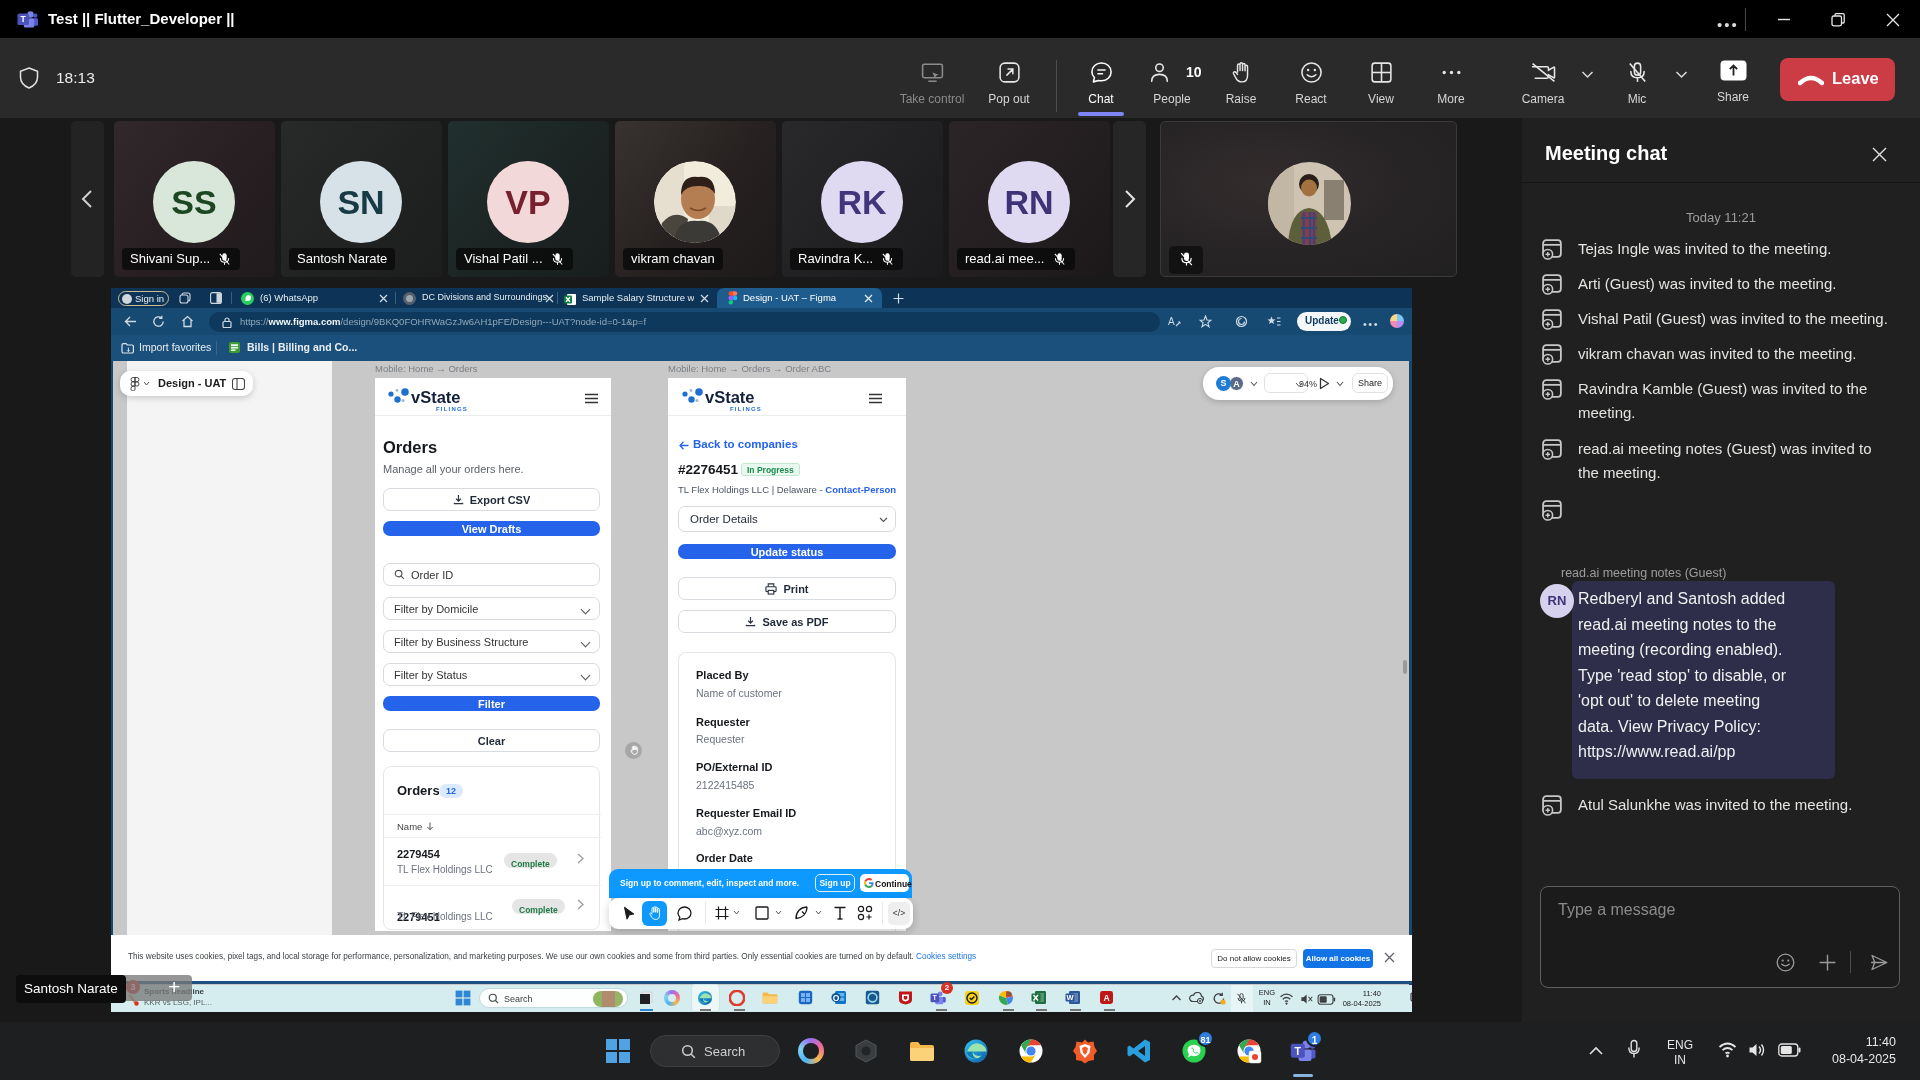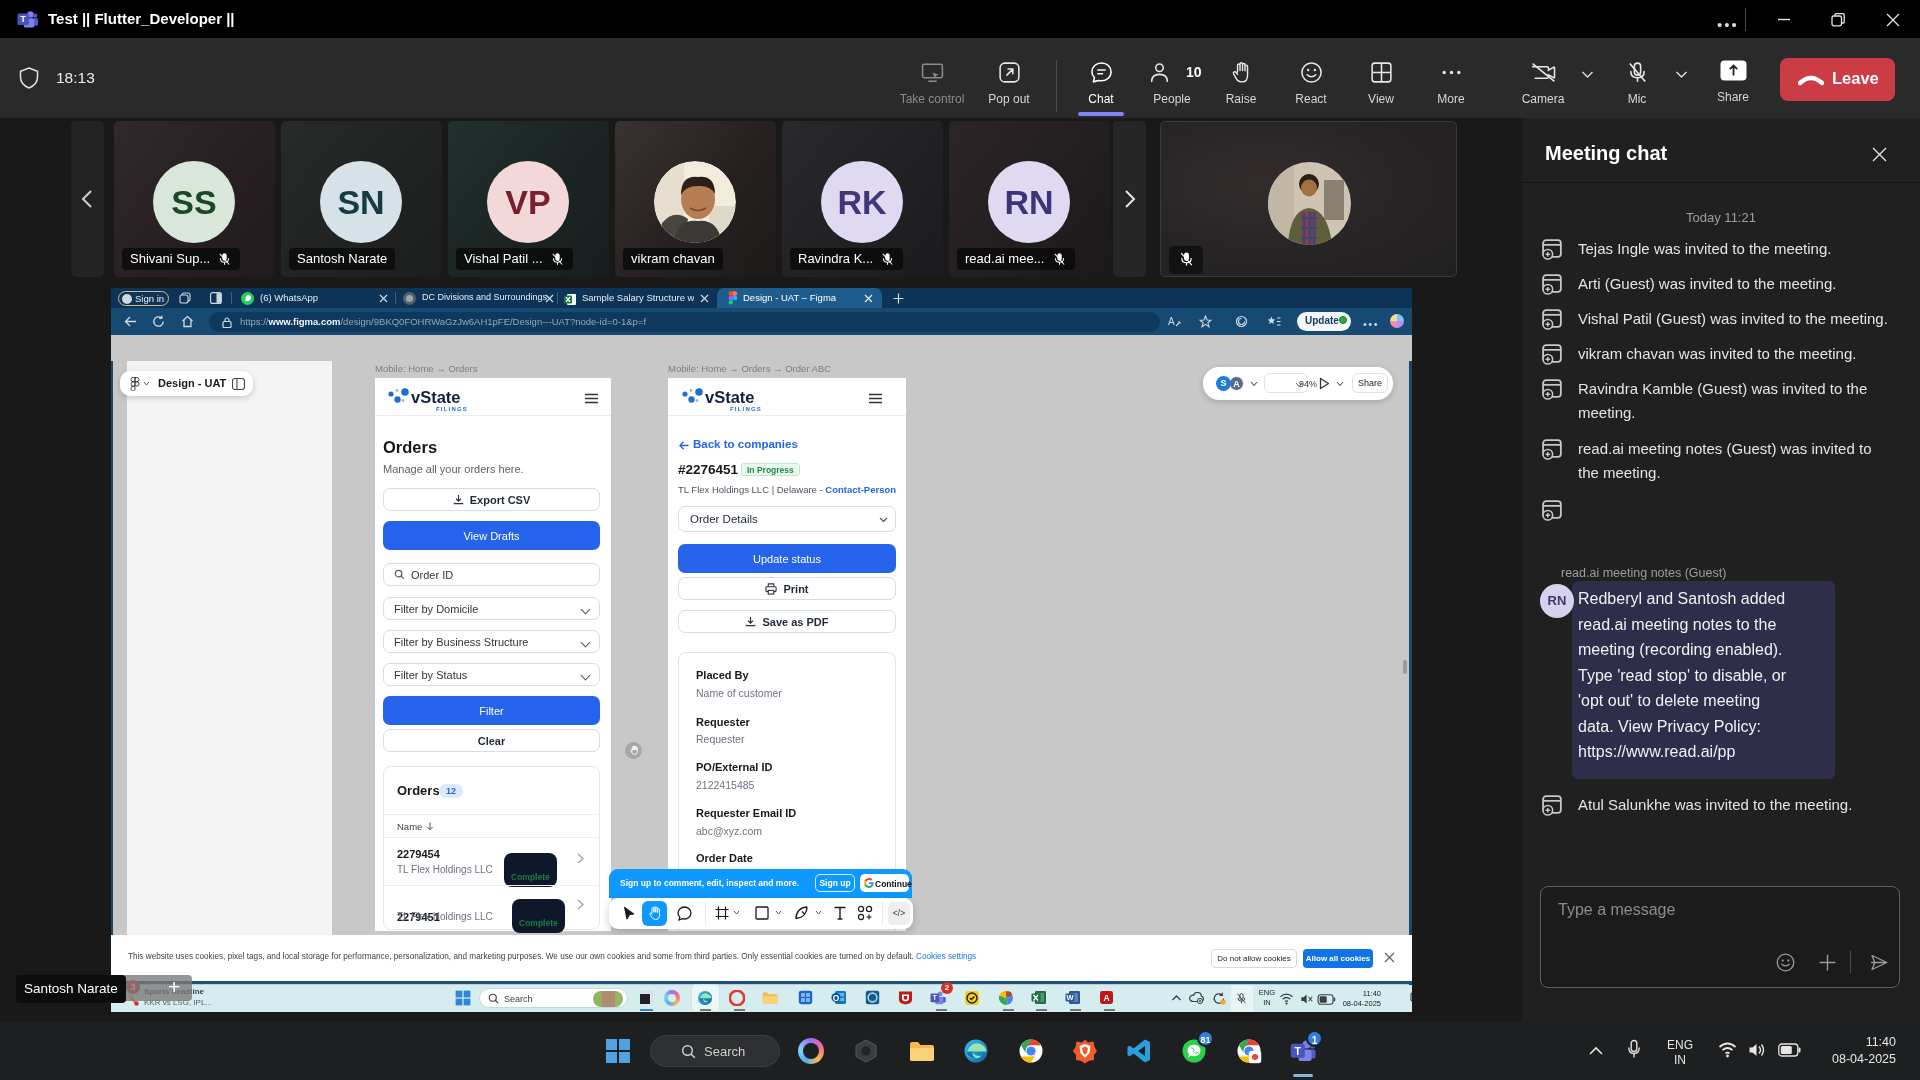--- a/index.html
+++ b/index.html
@@ -22,24 +22,24 @@
 #screen{position:absolute;left:111px;top:288px;width:1301px;height:724px;background:#c8c8c8;overflow:hidden;}
 
 #chat{position:absolute;left:1522px;top:118px;width:398px;height:904px;background:#202020;}
 .crow{position:absolute;left:56px;color:#e4e4e1;font-size:15px;line-height:24px;width:322px;}
 .cico{position:absolute;left:19px;width:23px;height:23px;}
 
 #taskbar{position:absolute;left:0;top:1022px;width:1920px;height:58px;background:#1d1f20;}
 .tico{position:absolute;top:16px;width:26px;height:26px;}
 
 .mbtn{height:23px;border:1px solid #d8dbe0;border-radius:7px;display:flex;align-items:center;justify-content:center;font-size:11px;font-weight:600;color:#1f2937;background:#fff;}
-.mbtnb{height:29px;border-radius:7px;display:flex;align-items:center;justify-content:center;font-size:11px;font-weight:400;color:#fff;background:#2563eb;}
+.mbtnb{height:15px;border-radius:7px;display:flex;align-items:center;justify-content:center;font-size:11px;font-weight:700;color:#fff;background:#2563eb;}
 .msel{justify-content:flex-start;padding-left:10px;font-weight:400;color:#333;}
 .msel:after{content:"";position:absolute;right:10px;top:8px;width:6px;height:6px;border-right:1.3px solid #555;border-bottom:1.3px solid #555;transform:rotate(45deg);margin-top:0;}
-.cpill{height:15px;background:#0f172a;border-radius:8px;font-size:8.5px;color:#1d7a46;line-height:15px;padding:17px 7px;font-weight:600;}
+.cpill{height:15px;background:#e5e5e5;border-radius:8px;font-size:8.5px;color:#1d7a46;line-height:15px;padding:4px 7px;font-weight:600;}
 .fl{font-size:11px;font-weight:700;color:#15181c;}
 .fv{font-size:10.5px;color:#6b7280;}
 </style>
 </head>
 <body>
 <div id="root">
   <div id="titlebar">
     <svg class="abs" style="left:17px;top:9px" width="21" height="21" viewBox="0 0 21 21">
       <circle cx="13.5" cy="5.5" r="3.2" fill="#7b83eb"></circle>
       <circle cx="18.2" cy="6.6" r="2.2" fill="#5059c9"></circle>
@@ -391,20 +391,35 @@
           <path d="M10 3 L13.5 3 M10 6.5 L13.5 6.5 M10 10 L13.5 10" stroke="#cfdae3" stroke-width="1.2"></path>
         </svg>
       <div class="abs" style="left:1186px;top:4px;width:54px;height:19px;background:#f5f8fa;border-radius:10px;">
         <span class="abs" style="left:8px;top:3px;font-size:10px;color:#0f3a5e;font-weight:600;">Update</span>
         <span class="abs" style="left:42px;top:4px;width:8px;height:8px;border-radius:50%;background:#2aa84a;border:1.5px solid #0f7c33;"></span>
       </div>
       <div class="abs" style="left:1252px;top:10px;color:#cfdae3;font-size:11px;letter-spacing:1.5px;">•••</div>
       <span class="abs" style="left:1279px;top:6px;width:14px;height:14px;border-radius:50%;background:conic-gradient(#7bc6f6 0 25%, #b98ef2 25% 50%, #f08ab8 50% 75%, #f7d98a 75% 100%);"></span>
     </div>
 
+    <div class="abs" style="left:0;top:47px;width:1301px;height:26px;background:#1b507c;">
+      <svg class="abs" style="left:10px;top:7px" width="13" height="12" viewBox="0 0 13 12">
+          <path d="M1 3 a1.4 1.4 0 0 1 1.4-1.4 H5 L6.4 3 H11 a1.4 1.4 0 0 1 1.4 1.4 V9.6 A1.4 1.4 0 0 1 11 11 H2.4 A1.4 1.4 0 0 1 1 9.6 Z" fill="none" stroke="#dbe5ec" stroke-width="1.2"></path>
+          <path d="M6.2 8.4 l1.2 1.2 1.2-1.2 M7.4 5.6 v4" stroke="#dbe5ec" stroke-width="1" fill="none"></path>
+        </svg>
+      <span class="abs" style="left:28px;top:6px;font-size:10.5px;color:#e9eff4;">Import favorites</span>
+      <div class="abs" style="left:105px;top:6px;width:1px;height:14px;background:#3c678c;"></div>
+      <svg class="abs" style="left:117px;top:6px" width="13" height="13" viewBox="0 0 13 13">
+          <rect x="1" y="1" width="11" height="11" rx="2" fill="#3f9c35"></rect>
+          <rect x="3" y="3.2" width="7" height="2" fill="#fff" opacity="0.9"></rect>
+          <rect x="3" y="6" width="7" height="1.6" fill="#fff" opacity="0.9"></rect>
+          <rect x="3" y="8.4" width="4.5" height="1.6" fill="#fff" opacity="0.9"></rect>
+        </svg>
+      <span class="abs" style="left:136px;top:6px;font-size:10.5px;color:#e9eff4;font-weight:600;">Bills | Billing and Co...</span>
+    </div>
 
     <div class="abs" id="canvas" style="left:0;top:73px;width:1301px;height:574px;background:#c8c8c8;">
       <div class="abs" style="left:16px;top:0;width:205px;height:574px;background:#f4f4f4;"></div>
       <div class="abs" style="left:9px;top:10px;width:133px;height:25px;background:#fff;border-radius:10px;box-shadow:0 2px 6px rgba(0,0,0,.18);">
         <svg class="abs" style="left:10px;top:5.5px" width="10" height="14" viewBox="0 0 10 14">
             <path d="M1 2.6 a2.1 2.1 0 0 1 2.1-2.1 h1.9 v4.2 h-1.9 a2.1 2.1 0 0 1-2.1-2.1z M5 0.5 h1.9 a2.1 2.1 0 1 1 0 4.2 h-1.9z M1 7 a2.1 2.1 0 0 1 2.1-2.1 h1.9 v4.2 h-1.9 a2.1 2.1 0 0 1-2.1-2.1z M1 11.3 a2.1 2.1 0 0 1 2.1-2.1 h1.9 v1.9 a2.1 2.1 0 1 1-4 0.2z" fill="none" stroke="#333" stroke-width="0.9"></path>
             <circle cx="6.9" cy="7" r="2.1" fill="none" stroke="#333" stroke-width="0.9"></circle>
           </svg>
         <svg class="abs" style="left:23px;top:10px" width="7" height="5" viewBox="0 0 7 5">
             <path d="M1 1 L3.5 4 L6 1" fill="none" stroke="#555" stroke-width="1"></path>

